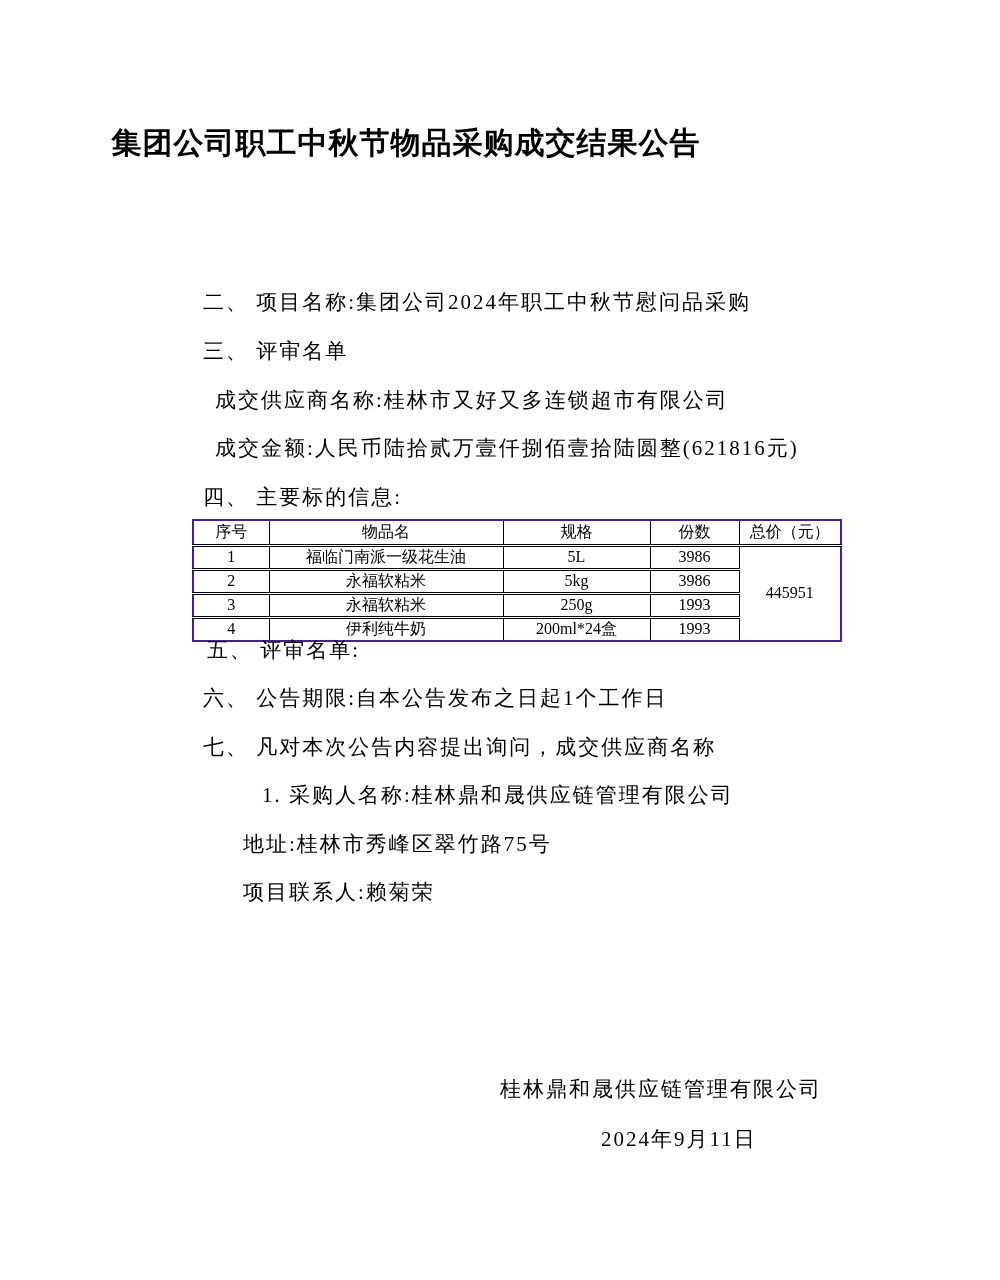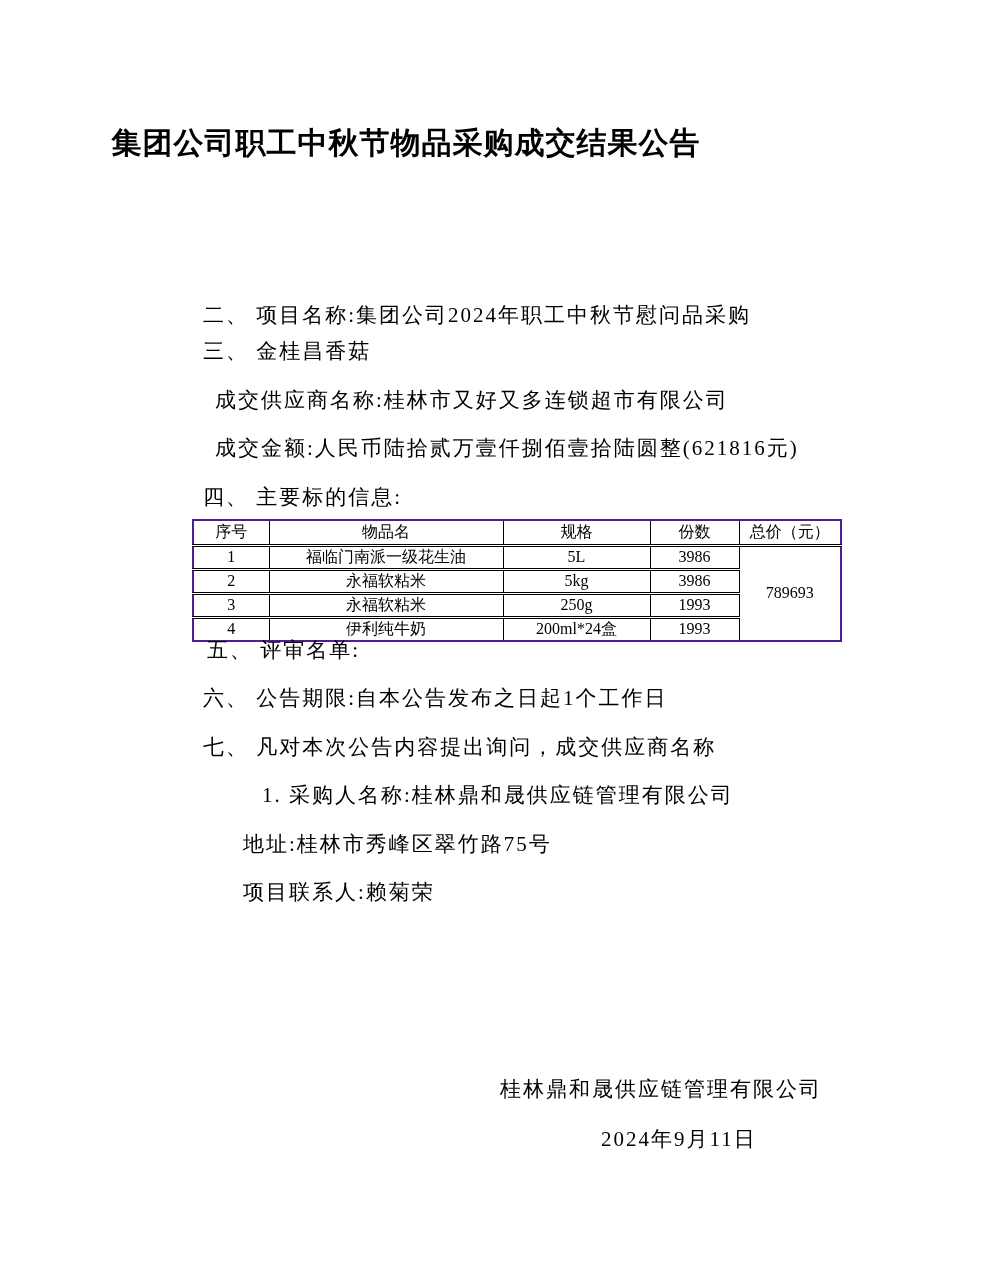--- a/index.html
+++ b/index.html
@@ -58,22 +58,22 @@
   table.items tbody tr { height: 22px; }
   table.items tbody td { border-top: 3px double #000000; }
 </style>
 </head>
 <body>
 
 <div class="page">
 
   <div class="doc-title">集团公司职工中秋节物品采购成交结果公告</div>
 
-  <div class="line" style="left:203px; top:302px;">二、 项目名称:集团公司2024年职工中秋节慰问品采购</div>
-  <div class="line" style="left:203px; top:338px;">三、 金桂昌香菇</div>
+  <div class="line" style="left:203px; top:289px;">二、 项目名称:集团公司2024年职工中秋节慰问品采购</div>
+  <div class="line" style="left:203px; top:338px;">三、 评审名单</div>
   <div class="line" style="left:215px; top:387px;">成交供应商名称:桂林市又好又多连锁超市有限公司</div>
   <div class="line" style="left:215px; top:435px;">成交金额:人民币陆拾贰万壹仟捌佰壹拾陆圆整(621816元)</div>
   <div class="line" style="left:203px; top:484px;">四、 主要标的信息:</div>
 
   <div class="table-wrap">
     <table class="items">
       <colgroup>
         <col style="width:76px">
         <col style="width:234px">
         <col style="width:147px">
@@ -88,21 +88,21 @@
           <th>份数</th>
           <th>总价（元）</th>
         </tr>
       </thead>
       <tbody>
         <tr>
           <td>1</td>
           <td>福临门南派一级花生油</td>
           <td>5L</td>
           <td>3986</td>
-          <td rowspan="4">789693</td>
+          <td rowspan="4">445951</td>
         </tr>
         <tr>
           <td>2</td>
           <td>永福软粘米</td>
           <td>5kg</td>
           <td>3986</td>
         </tr>
         <tr>
           <td>3</td>
           <td>永福软粘米</td>

